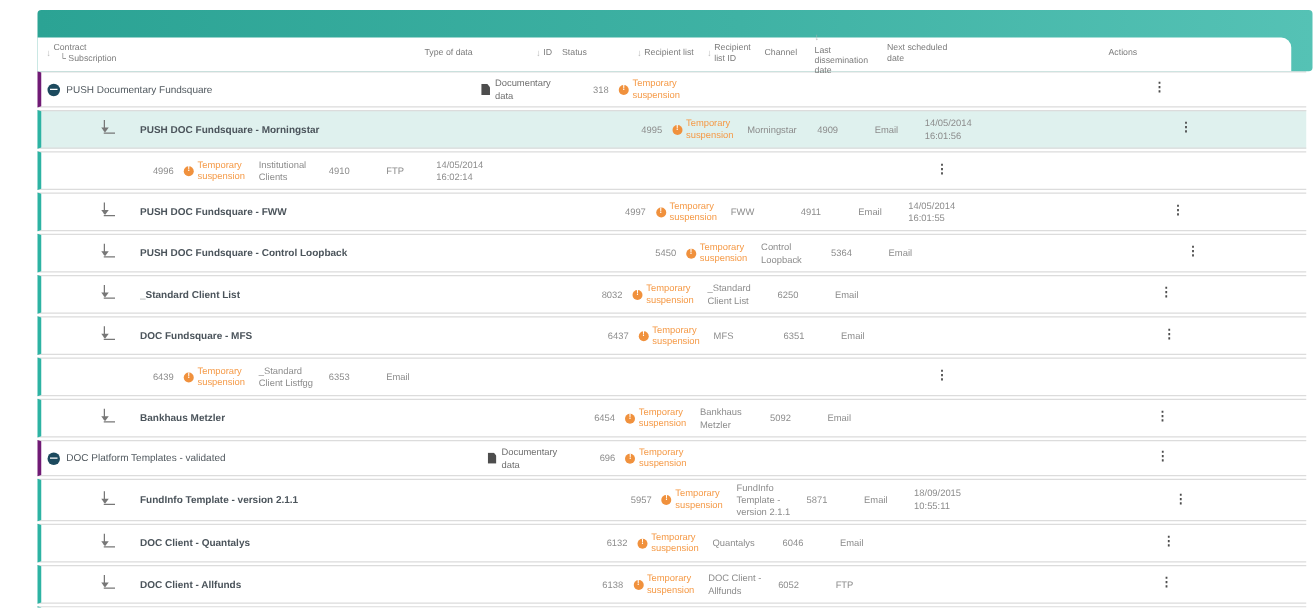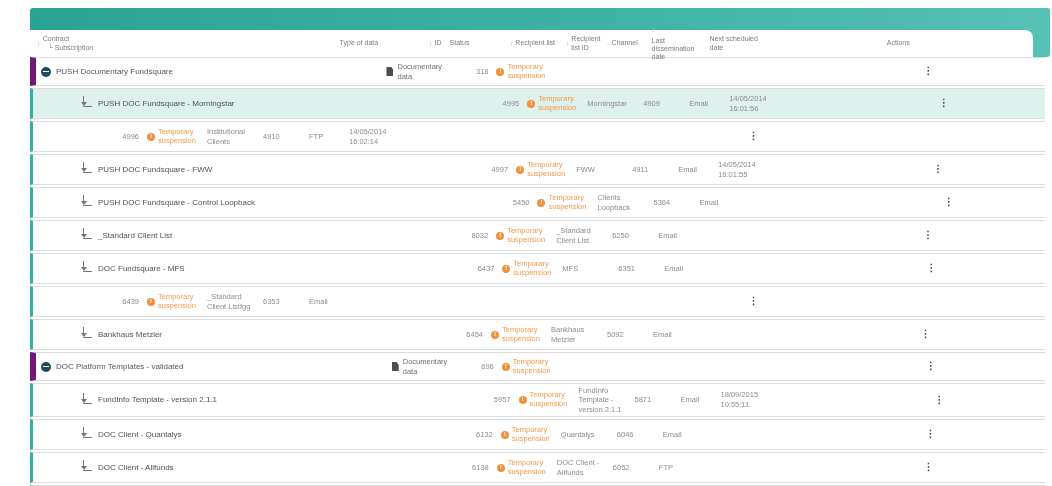--- a/index.html
+++ b/index.html
@@ -31,29 +31,29 @@
   .c-rid{width:46px;flex:none}
   .c-channel{width:40px;flex:none}
   .c-last{width:58px;flex:none}
   .c-next{width:58px;flex:none}
   .c-actions{flex:1 1 auto;justify-content:center;text-align:center}
 
   
   .tbody{width:1015px}
   .row{display:flex;align-items:center;background:#fff;border-top:1px solid #dcdcdc;
     border-bottom:1px solid #dcdcdc;margin-bottom:2px;min-height:29px;cursor:pointer}
-  .row.parent{border-left:6px solid #701a75}
+  .row.parent{border-left:3px solid #701a75}
   .row.child{border-left:3px solid #2db3a3;min-height:31px}
   .row.highlight{background:#dff1ee}
   .cell{padding:2px 4px;font-size:7.5px;color:#8c8c8c;display:flex;align-items:center;line-height:1.25}
   .row .c-contract{padding-left:5px}
   .row.child .c-contract{padding-left:47px}
 
   .pname{font-size:8px;color:#51595f;margin-left:5px}
-  .cname{font-size:8px;font-weight:400;color:#4b545b;margin-left:5px}
+  .cname{font-size:8px;font-weight:700;color:#4b545b;margin-left:19px}
 
   
   .minus-icon{position:relative;width:10px;height:10px;border-radius:50%;background:#1c4a5e;flex:none;display:inline-block}
   .minus-icon::after{content:"";position:absolute;left:2px;top:4.2px;width:6px;height:1.6px;background:#fff}
 
   
   .branch-icon{position:relative;display:inline-block;width:13px;height:11px;flex:none}
   .branch-icon::before{content:"";position:absolute;left:3px;top:-2px;width:1px;height:9px;background:#777}
   .branch-icon::after{content:"";position:absolute;left:3px;top:8px;width:9px;height:1px;background:#777}
   .branch-icon .arrow{position:absolute;left:0.5px;top:4px;width:0;height:0;
@@ -238,21 +238,21 @@
             <i class="arrow"></i>
           </span>
           <span class="cname">PUSH DOC Fundsquare - Control Loopback</span>
         </div>
         <div class="cell c-type"></div>
         <div class="cell c-id">5450</div>
         <div class="cell c-status">
           <span class="warn-icon">!</span>
           <span class="status-text">Temporary suspension</span>
         </div>
-        <div class="cell c-rlist">Clients Loopback</div>
+        <div class="cell c-rlist">Control Loopback</div>
         <div class="cell c-rid">5364</div>
         <div class="cell c-channel">Email</div>
         <div class="cell c-last"></div>
         <div class="cell c-next"></div>
         <div class="cell c-actions">
           <span class="kebab">⋮</span>
         </div>
       </div>
       <div class="row child">
         <div class="cell c-contract">

